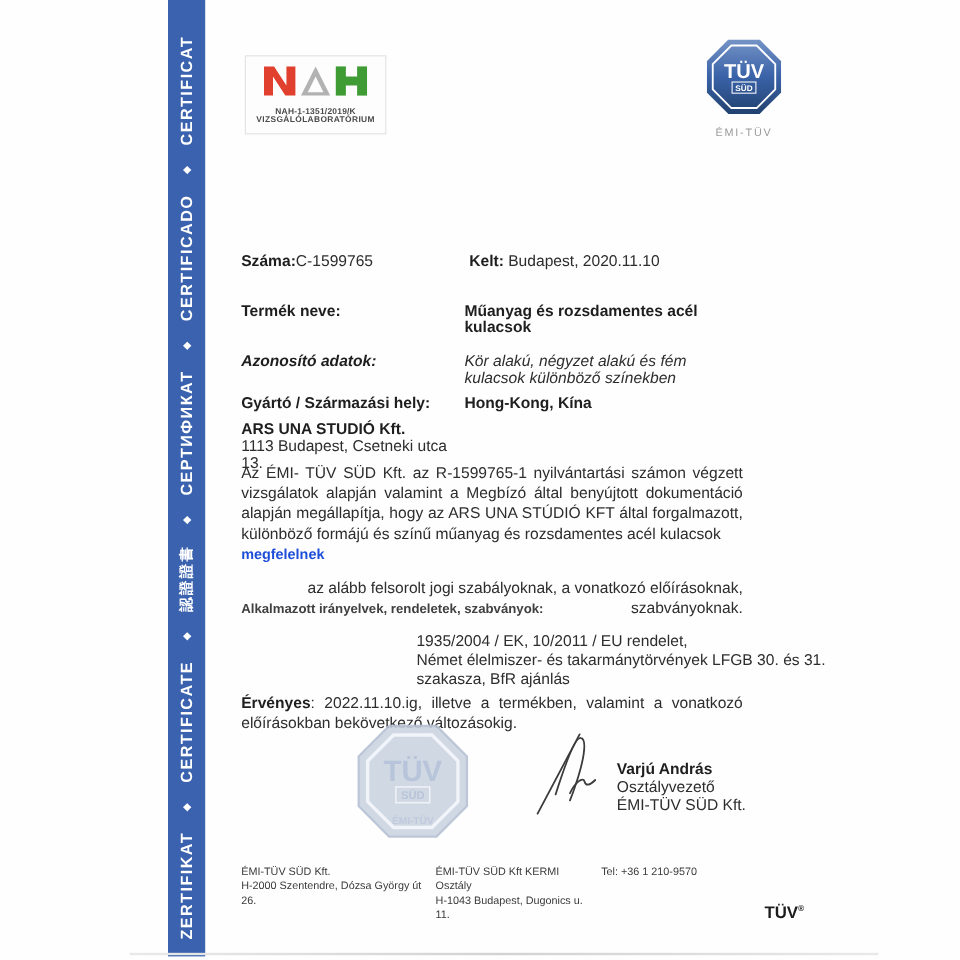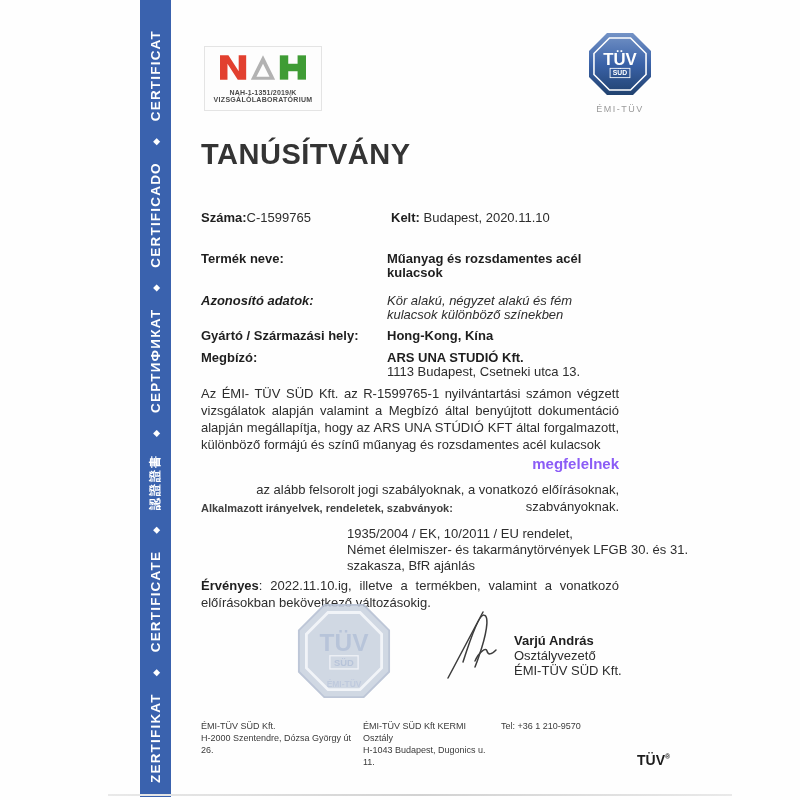--- a/index.html
+++ b/index.html
@@ -36,22 +36,22 @@
   
   .fields{position:absolute;left:201px;top:252px;width:418px;font-size:13px;line-height:14px;}
   .field-row{display:grid;grid-template-columns:186px 1fr;}
   .fr1{margin-bottom:14px;}.fr2{margin-bottom:7px;font-style:italic;}.fr3{margin-bottom:8px;}
   .val-b{font-weight:bold;color:#1e1e1e;}
 
   
   .para{position:absolute;left:201px;width:418px;font-size:13px;line-height:17px;
     text-align:justify;margin:0;}
   .p1{top:385px;}
-  .verdict{position:absolute;left:201px;top:455px;width:418px;text-align:right;
-    font-weight:bold;font-size:15px;margin:0;color:#8b5cf6;}
+  .verdict{position:absolute;left:201px;top:455px;width:418px;text-align:left;
+    font-weight:bold;font-size:12px;margin:0;color:#1d4ed8;}
   .p2{top:481px;text-align:right;}
   .std-head{position:absolute;left:201px;top:502px;width:418px;font-size:11px;
     font-weight:bold;color:#404040;margin:0;}
   .standards{position:absolute;left:347px;top:526px;font-size:13px;line-height:16px;}
   .validity{top:577px;}
 
   
   .stamp{position:absolute;left:297px;top:603px;opacity:.9;}
   .signature{position:absolute;left:445px;top:606px;}
   .sig-text{position:absolute;left:514px;top:633px;font-size:13px;line-height:15px;}
@@ -109,21 +109,20 @@
       </defs>
       <polygon points="29,0 71,0 100,29 100,71 71,100 29,100 0,71 0,29" fill="url(#g1)"></polygon>
       <polygon points="33,8 67,8 92,33 92,67 67,92 33,92 8,67 8,33" fill="none" stroke="#ffffff" stroke-width="2.5"></polygon>
       <text x="50" y="51" font-size="27" font-weight="bold" fill="#ffffff" text-anchor="middle" font-family="Liberation Sans, DejaVu Sans, sans-serif">TÜV</text>
       <rect x="34" y="57" width="32" height="15" fill="none" stroke="#ffffff" stroke-width="1.4"></rect>
       <text x="50" y="68.5" font-size="11" font-weight="bold" fill="#ffffff" text-anchor="middle" font-family="Liberation Sans, DejaVu Sans, sans-serif">SÜD</text>
     </svg>
     <div class="tuv-caption">ÉMI-TÜV</div>
   </div>
 
-  <h1 class="cert-title">TANÚSÍTVÁNY</h1>
 
   <div class="meta-row">
     <div>
       <span class="b">Száma:</span><span>C-1599765</span>
     </div>
     <div>
       <span class="b">Kelt:</span>&nbsp;<span>Budapest, 2020.11.10</span>
     </div>
   </div>
 
@@ -134,21 +133,20 @@
     </div>
     <div class="field-row fr2">
       <span class="b">Azonosító adatok:</span>
       <span>Kör alakú, négyzet alakú és fém kulacsok különböző színekben</span>
     </div>
     <div class="field-row fr3">
       <span class="b">Gyártó / Származási hely:</span>
       <span class="val-b">Hong-Kong, Kína</span>
     </div>
     <div class="field-row">
-      <span class="b">Megbízó:</span>
       <span>
         <span class="val-b" style="display:block">ARS UNA STUDIÓ Kft.</span>
         <span style="display:block">1113 Budapest, Csetneki utca 13.</span>
       </span>
     </div>
   </div>
 
   <p class="para p1">Az ÉMI- TÜV SÜD Kft. az R-1599765-1 nyilvántartási számon végzett vizsgálatok alapján valamint a Megbízó által benyújtott dokumentáció alapján megállapítja, hogy az ARS UNA STÚDIÓ KFT által forgalmazott, különböző formájú és színű műanyag és rozsdamentes acél kulacsok</p>
   <p class="verdict">megfelelnek</p>
   <p class="para p2">az alább felsorolt jogi szabályoknak, a vonatkozó előírásoknak, szabványoknak.</p>

